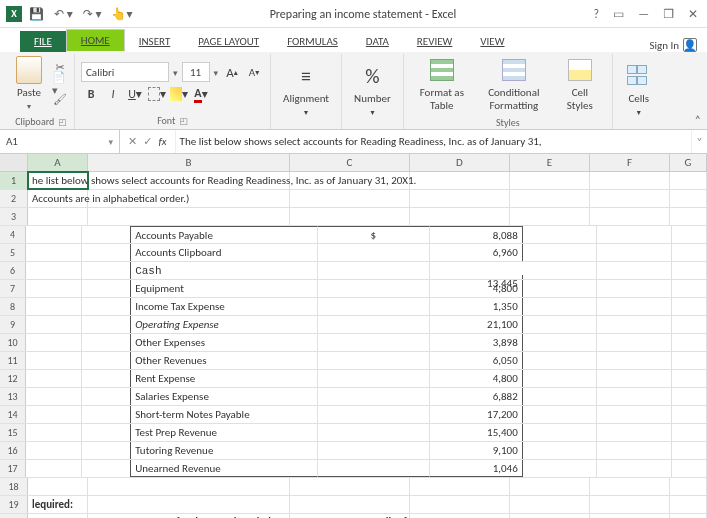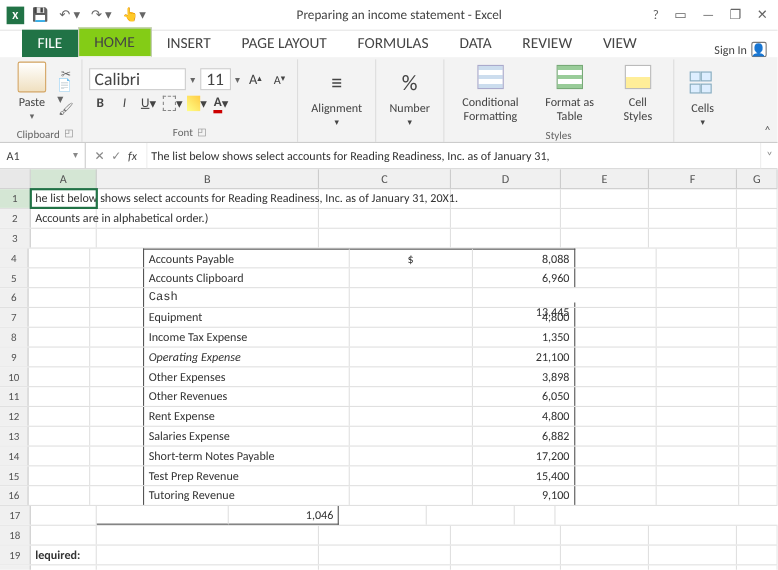--- a/index.html
+++ b/index.html
@@ -7,51 +7,51 @@
   
   .titlebar { height: 28px; background: #fff; display: flex; align-items: center; padding: 0 6px; border-bottom: 1px solid #e0e0e0; }
   .tb-icon { width: 16px; height: 16px; background: #217346; color: #fff; font-size: 10px; display: flex; align-items: center; justify-content: center; margin-right: 4px; font-weight: bold; }
   .qat { display: flex; gap: 4px; align-items: center; }
   .qat span { font-size: 12px; color: #666; padding: 0 3px; }
   .tb-title { flex: 1; text-align: center; font-size: 12px; color: #444; }
   .tb-right { display: flex; gap: 8px; align-items: center; color: #666; font-size: 12px; }
   .tb-right span { padding: 0 3px; }
   
   .tabbar { height: 24px; display: flex; align-items: flex-end; padding-left: 20px; background: #fff; }
-  .tab { padding: 4px 14px; font-size: 14px; color: #444; text-transform: uppercase; cursor: pointer; }
+  .tab { padding: 4px 14px; font-size: 11px; color: #444; text-transform: uppercase; cursor: pointer; text-decoration: underline; }
   .tab.file { background: #217346; color: #fff; }
   .tab.active { border: 1px solid #ccc; border-bottom: 1px solid #f3f3f3; background: #84cc16; margin-top: 24px; }
   .signin { margin-left: auto; margin-right: 10px; font-size: 11px; color: #444; display: flex; align-items: center; gap: 4px; }
   .signin-icon { width: 14px; height: 14px; border: 1px solid #777; border-radius: 2px; display: flex; align-items: center; justify-content: center; }
   
   .ribbon { height: 78px; background: #f3f3f3; border-bottom: 1px solid #ccc; display: flex; padding: 2px 8px 0 8px; position: relative; }
   .group { display: flex; flex-direction: column; align-items: center; padding: 0 6px; border-right: 1px solid #ddd; }
   .group-body { flex: 1; display: flex; align-items: center; gap: 4px; }
   .group-label { font-size: 10px; color: #666; padding: 2px 0; display: flex; align-items: center; gap: 4px; }
   .dlaunch { font-size: 9px; color: #888; }
   
   .paste-btn { display: flex; flex-direction: column; align-items: center; gap: 2px; padding: 2px; }
   .paste-ico { width: 26px; height: 28px; border: 1px solid #d4a460; background: linear-gradient(#fff, #f0e0c0); border-radius: 2px; position: relative; }
   .clip-mini { display: flex; flex-direction: column; gap: 2px; margin-left: 4px; }
   .clip-mini span { width: 16px; height: 14px; display: flex; align-items: center; justify-content: center; font-size: 11px; color: #666; }
   
   .font-row { display: flex; gap: 2px; align-items: center; }
-  .font-box { border: 1px solid #ccc; background: #fff; height: 20px; font-size: 16px; padding: 0 4px; display: flex; align-items: center; }
+  .font-box { border: 1px solid #ccc; background: #fff; height: 20px; font-size: 11px; padding: 0 4px; display: flex; align-items: center; }
   .fname { width: 88px; }
   .fsize { width: 28px; justify-content: center; }
   .btn-s { width: 20px; height: 20px; display: flex; align-items: center; justify-content: center; font-size: 12px; color: #444; border: 1px solid transparent; }
   .font-col { display: flex; flex-direction: column; gap: 2px; }
   
   .big-btn { display: flex; flex-direction: column; align-items: center; gap: 2px; padding: 2px 6px; font-size: 11px; color: #444; text-align: center; }
   .big-btn .bicon { width: 28px; height: 28px; display: flex; align-items: center; justify-content: center; font-size: 20px; }
   
   .collapse { position: absolute; right: 6px; bottom: 2px; font-size: 12px; color: #666; }
   
   .namebar { height: 24px; border-bottom: 1px solid #ccc; display: flex; align-items: stretch; }
-  .namebox { width: 78px; border-right: 1px solid #ccc; display: flex; align-items: center; padding: 0 6px; font-size: 11px; justify-content: space-between; }
+  .namebox { width: 120px; border-right: 1px solid #ccc; display: flex; align-items: center; padding: 0 6px; font-size: 11px; justify-content: space-between; }
   .fxbtns { display: flex; align-items: center; gap: 6px; padding: 0 8px; color: #888; }
   .fxbtns .fx { font-style: italic; color: #444; }
   .formula { flex: 1; display: flex; align-items: center; padding: 0 4px; font-size: 11px; color: #333; border-left: 1px solid #eee; white-space: nowrap; overflow: hidden; }
   .fexpand { width: 16px; display: flex; align-items: center; justify-content: center; color: #888; border-left: 1px solid #eee; }
   
   .sheet { position: relative; }
   .colhdr { display: flex; height: 18px; background: #f0f0f0; border-bottom: 1px solid #ccc; }
   .corner { width: 28px; border-right: 1px solid #ccc; background: #e8e8e8; }
   .ch { border-right: 1px solid #ccc; text-align: center; font-size: 11px; color: #555; line-height: 18px; }
   .ch.sel { background: #d4e6d4; }
@@ -185,29 +185,29 @@
         <span style="font-size:8px">▾</span>
       </div>
     </div>
     <div class="group-label"></div>
   </div>
 
   <div class="group">
     <div class="group-body">
       <div class="big-btn">
         <div class="bicon">
+            <div class="tableicon"></div>
+          </div>
+        <span style="width:52px">Format as Table</span>
+      </div>
+      <div class="big-btn">
+        <div class="bicon">
             <div class="condicon"></div>
           </div>
         <span style="width:60px">Conditional Formatting</span>
-      </div>
-      <div class="big-btn">
-        <div class="bicon">
-            <div class="tableicon"></div>
-          </div>
-        <span style="width:52px">Format as Table</span>
       </div>
       <div class="big-btn">
         <div class="bicon">
             <div class="cellicon"></div>
           </div>
         <span style="width:40px">Cell Styles</span>
       </div>
     </div>
     <div class="group-label">
         <span>Styles</span>
@@ -417,20 +417,21 @@
         <div class="cell box-l" style="width: 202px;">Tutoring Revenue</div>
         <div class="cell " style="width: 120px; text-align: center;"></div>
         <div class="cell box-r num" style="width: 100px;">9,100</div>
         <div class="cell " style="width: 80px;"></div>
         <div class="cell " style="width: 80px;"></div>
         <div class="cell " style="width: 37px;"></div>
       </div>
       <div class="row">
         <div class="rh">17</div>
         <div class="cell " style="width: 60px;"></div>
+        <div class="cell box-l box-b" style="width: 202px;">Unearned Revenue</div>
         <div class="cell  box-b" style="width: 120px; text-align: center;"></div>
         <div class="cell box-r num box-b" style="width: 100px;">1,046</div>
         <div class="cell " style="width: 80px;"></div>
         <div class="cell " style="width: 80px;"></div>
         <div class="cell " style="width: 37px;"></div>
       </div>
       <div class="row">
         <div class="rh">18</div>
         <div class="cell " style="width: 60px;"></div>
         <div class="cell " style="width: 202px;"></div>

